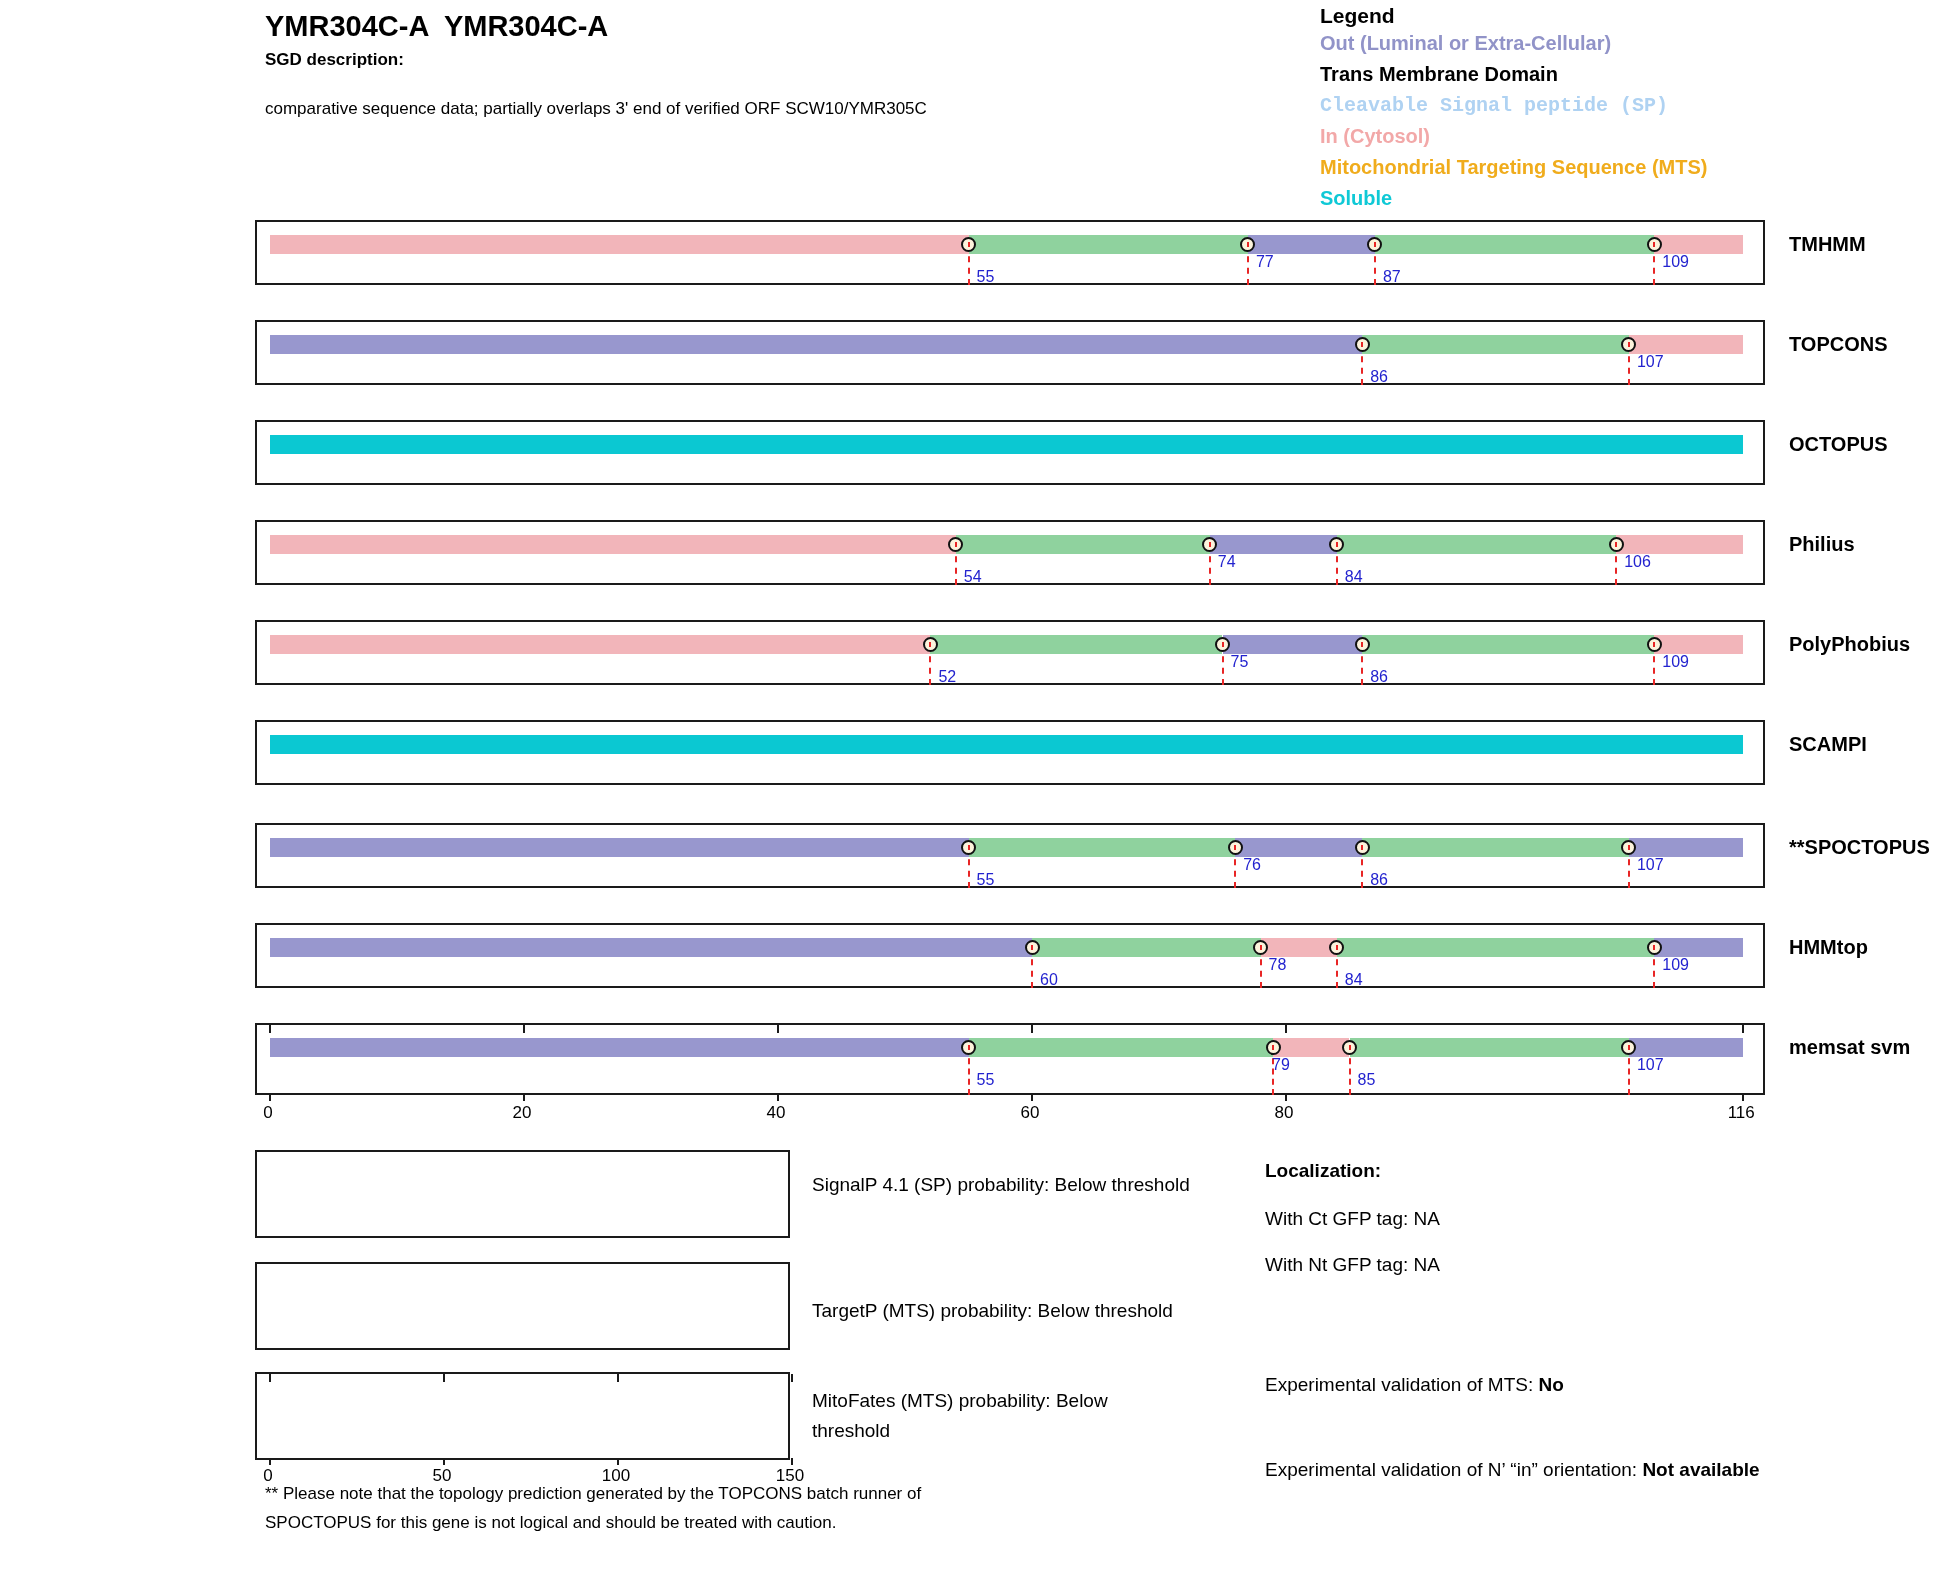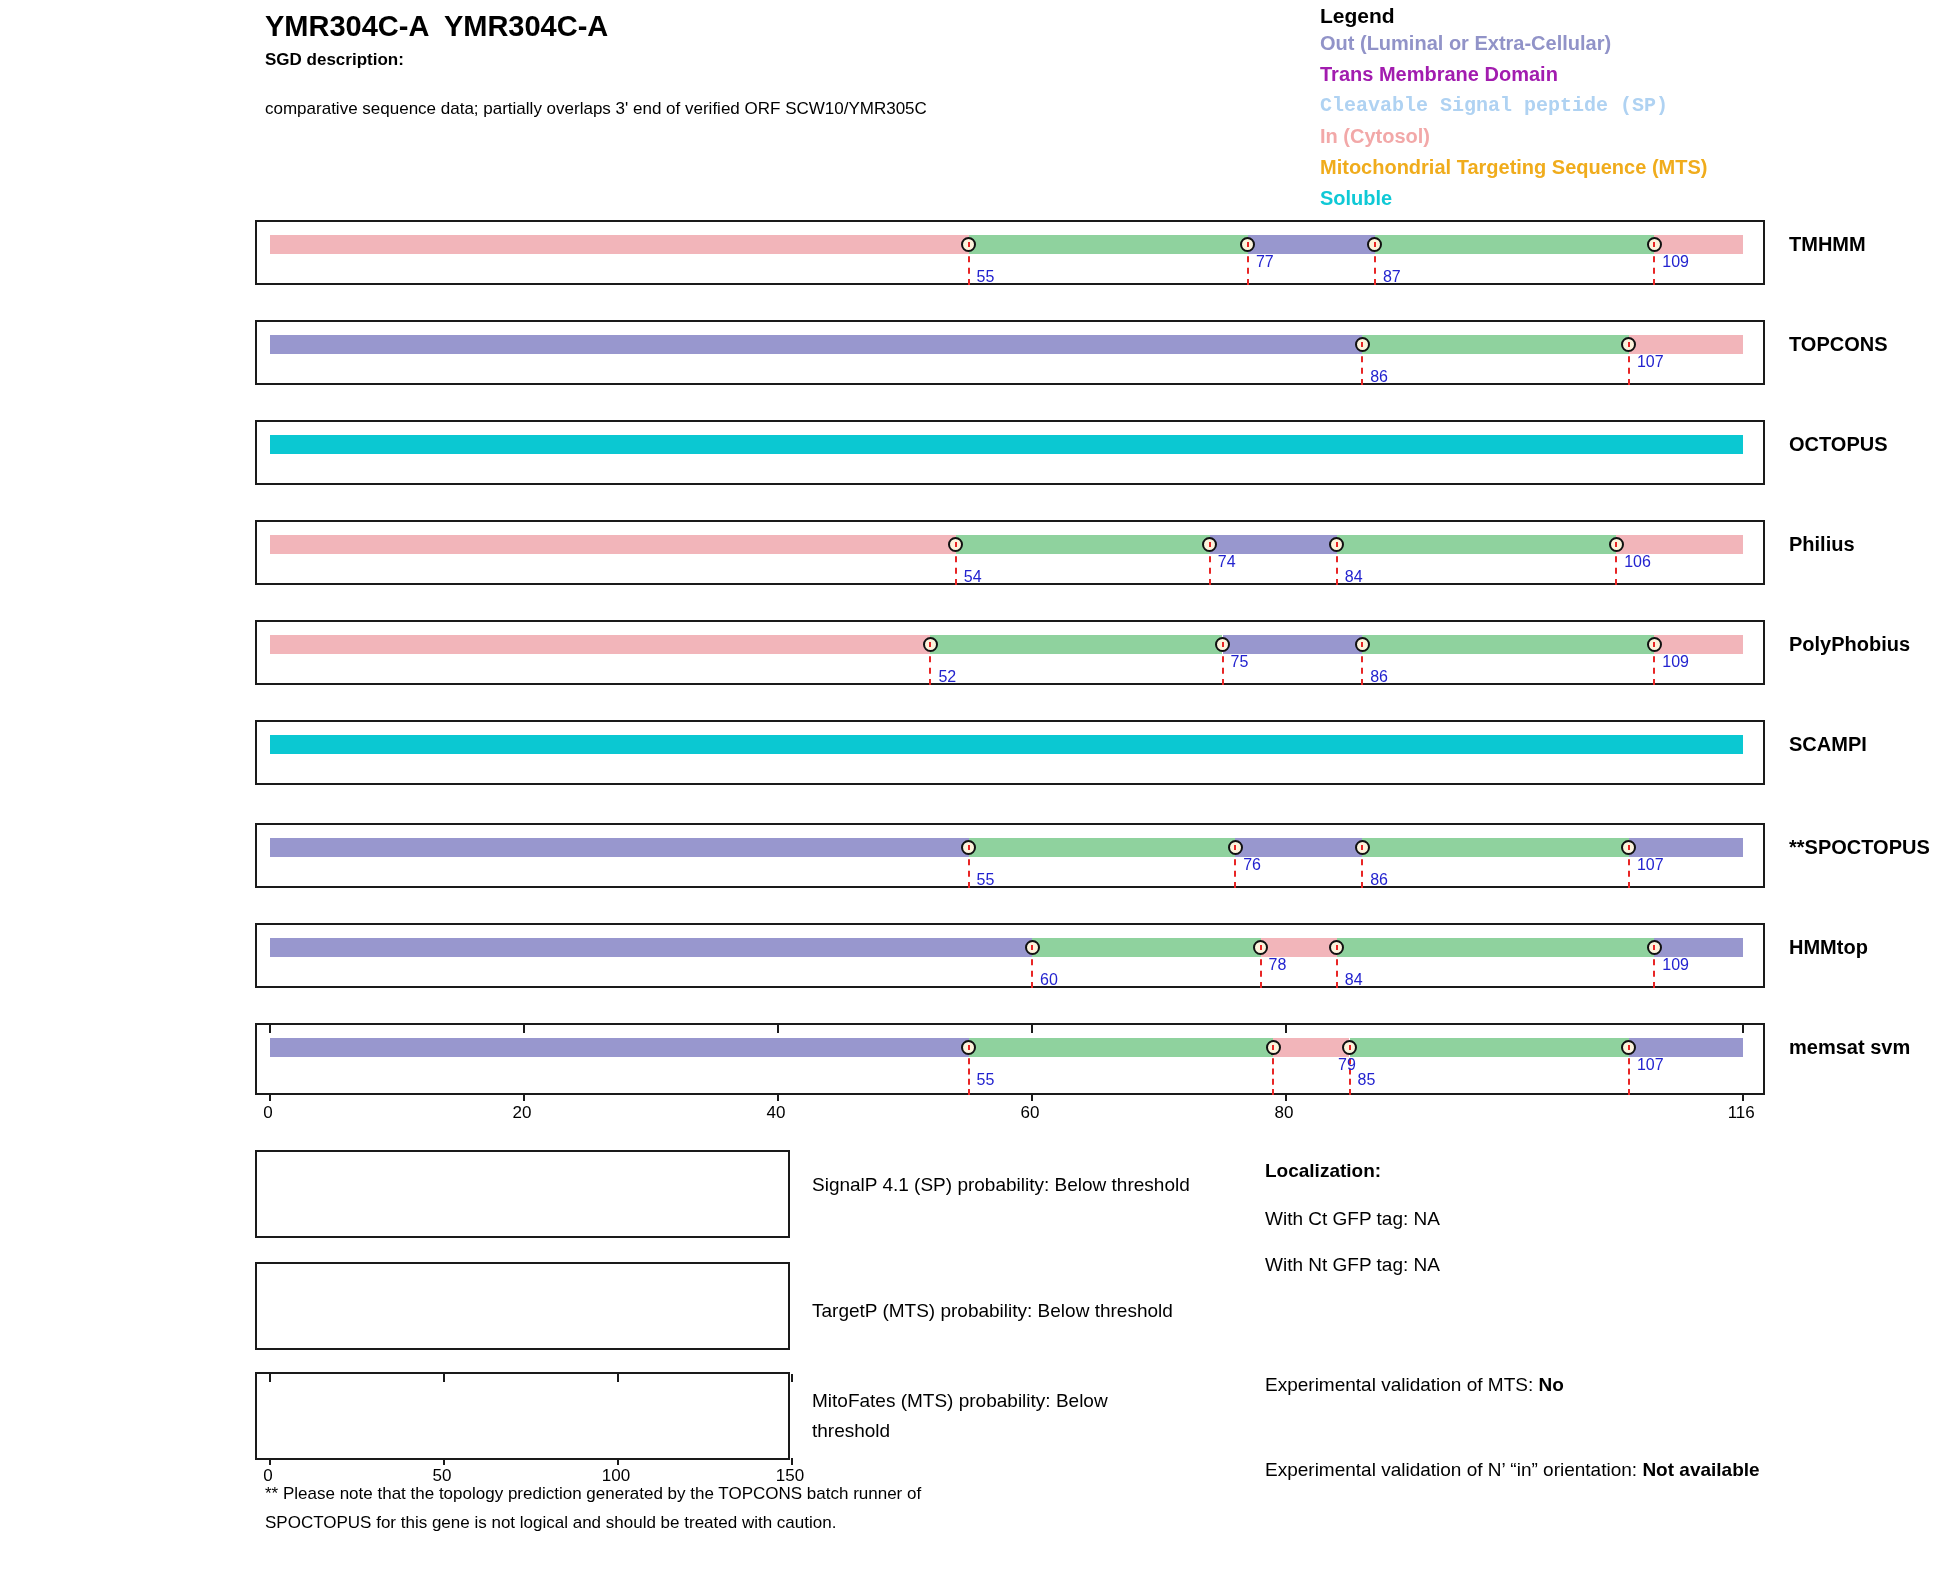--- a/index.html
+++ b/index.html
@@ -42,21 +42,21 @@
 <div id="page">
 
   <div class="title">YMR304C-A  YMR304C-A</div>
   <div class="sgd">SGD description:</div>
   <div class="desc2">comparative sequence data; partially overlaps 3' end of verified ORF SCW10/YMR305C</div>
 
   <div class="legend">
     <div class="legend-title">Legend</div>
     <div>
         <div class="legend-item" style="color: rgb(145, 147, 200);">Out (Luminal or Extra-Cellular)</div>
-        <div class="legend-item" style="color: #a21caf;">Trans Membrane Domain</div>
+        <div class="legend-item" style="color: #000000;">Trans Membrane Domain</div>
         <div class="legend-item" style="color: rgb(175, 210, 242); font-family: Liberation Mono, monospace;">Cleavable Signal peptide (SP)</div>
         <div class="legend-item" style="color: rgb(242, 168, 168);">In (Cytosol)</div>
         <div class="legend-item" style="color: rgb(240, 172, 28);">Mitochondrial Targeting Sequence (MTS)</div>
         <div class="legend-item" style="color: rgb(15, 201, 214);">Soluble</div>
       </div>
   </div>
 
   <div class="abs" style="left:0;top:0;">
       <div class="track-box" style="left: 255px; top: 220px; width: 1510px; height: 65px;">
         <div class="bar-seg" style="left: 13px; width: 698.5px; top: 13px; height: 19px; background: rgb(242, 181, 186);"></div>
@@ -242,21 +242,21 @@
         <div class="frame-tick" style="left: 1485.2px; bottom: -8px; height: 8px;"></div>
         <div class="dash-line" style="left: 710.5px; top: 22.5px; height: 47.5px;"></div>
         <div class="marker" style="left: 704px; top: 15px;">
           <div class="marker-dash"></div>
         </div>
         <div class="pos-label" style="left: 719.5px; top: 46px;">55</div>
         <div class="dash-line" style="left: 1015.3px; top: 22.5px; height: 47.5px;"></div>
         <div class="marker" style="left: 1008.8px; top: 15px;">
           <div class="marker-dash"></div>
         </div>
-        <div class="pos-label" style="left: 1081px; top: 31px; text-align: center;">79</div>
+        <div class="pos-label" style="left: 1015px; top: 31px; text-align: center;">79</div>
         <div class="dash-line" style="left: 1091.5px; top: 22.5px; height: 47.5px;"></div>
         <div class="marker" style="left: 1085px; top: 15px;">
           <div class="marker-dash"></div>
         </div>
         <div class="pos-label" style="left: 1100.5px; top: 46px;">85</div>
         <div class="dash-line" style="left: 1370.9px; top: 22.5px; height: 47.5px;"></div>
         <div class="marker" style="left: 1364.4px; top: 15px;">
           <div class="marker-dash"></div>
         </div>
         <div class="pos-label" style="left: 1379.9px; top: 31px;">107</div>

